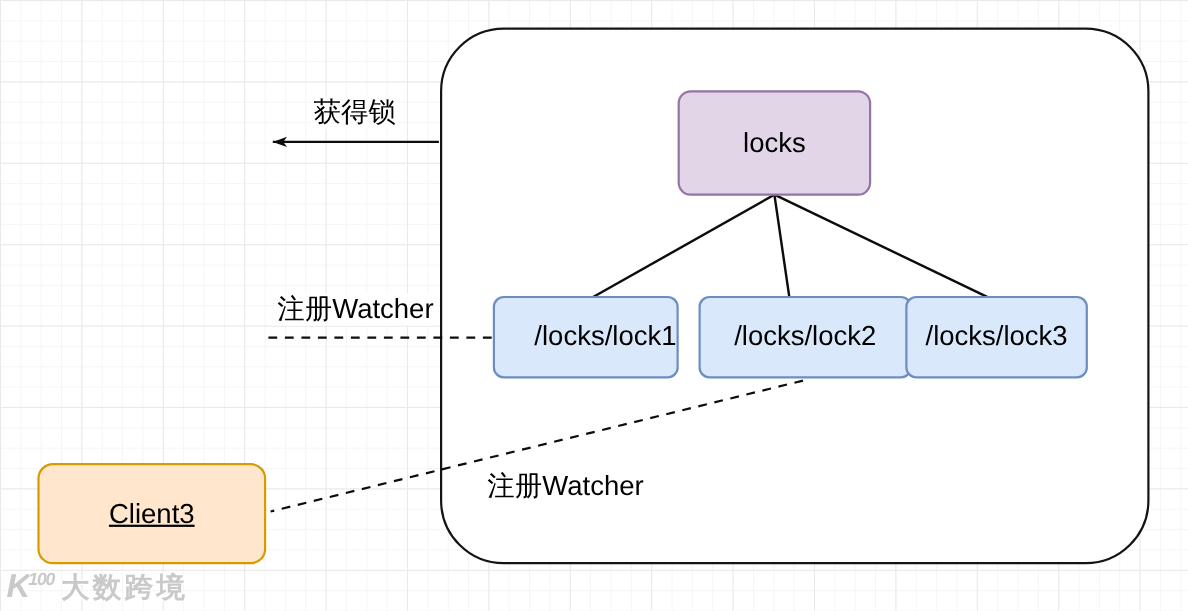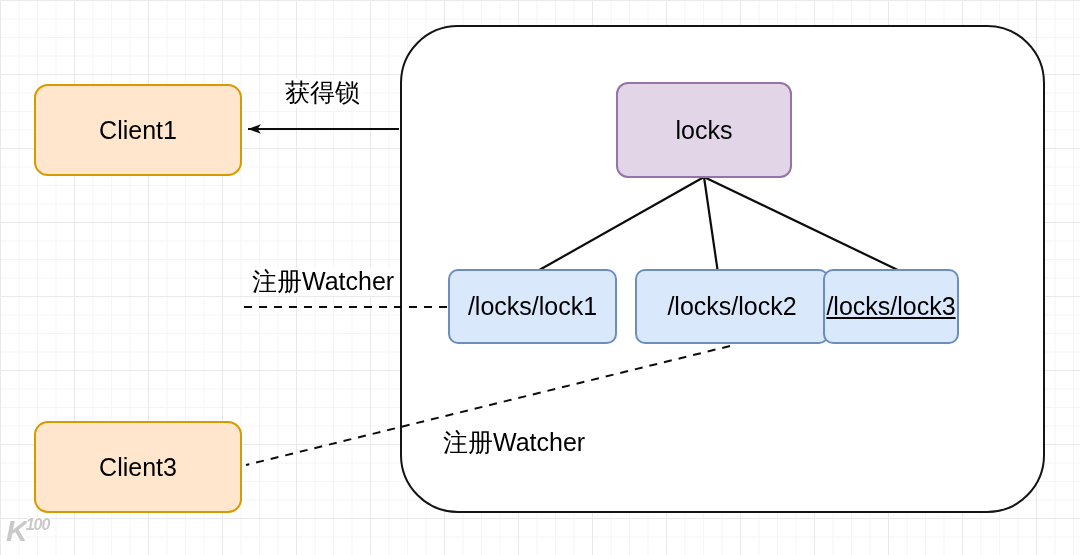--- a/index.html
+++ b/index.html
@@ -27,52 +27,51 @@
     display: flex; align-items: center; justify-content: center;
     font-size: 25px; color: #000000; text-align: center;
     white-space: nowrap;
   }
   .client {
     left: 34px; width: 208px; height: 92px;
     background: #ffe6cc; border: 2px solid #d79b00; border-radius: 14px;
   }
   .client-1 { top: 84px; }
   .client-2 { top: 262px; }
-  .client-3 { top: 421px; }
+  .client-3 { top: 421px; text-decoration: underline; }
   .root-node {
     left: 616px; top: 82px; width: 176px; height: 96px;
     background: #e1d5e7; border: 2px solid #9673a6; border-radius: 12px; text-align: right;
   }
   .lock-node {
     top: 269px; height: 75px;
     background: #dae8fc; border: 2px solid #6c8ebf; border-radius: 10px;
   }
-  .lock-1 { left: 448px; width: 169px; }
+  .lock-1 { left: 448px; width: 169px; justify-content: flex-end; }
   .lock-2 { left: 635px; width: 194px; }
-  .lock-3 { left: 823px; width: 136px; text-decoration: underline; }
+  .lock-3 { left: 823px; width: 166px; }
   .connector-layer {
     position: absolute; left: 0; top: 0; width: 1080px; height: 555px;
     pointer-events: none;
   }
   .edge-label {
     position: absolute; font-size: 25px; color: #000000;
     background: rgba(255,255,255,0.9); padding: 0 2px; line-height: 1.15;
     white-space: nowrap;
   }
-  .label-acquire { left: 283px; top: 78px; }
+  .label-acquire { left: 283px; top: 88px; }
   .label-watcher-1 { left: 250px; top: 267px; }
   .label-watcher-2 { left: 441px; top: 428px; }
   .watermark {
     position: absolute; left: 6px; top: 514px; height: 40px;
     display: flex; align-items: center; gap: 6px;
     color: #c9c9c9; font-weight: bold;
     text-shadow: 1px 1px 0 rgba(255,255,255,0.95), -1px -1px 0 rgba(255,255,255,0.95),
                  1px -1px 0 rgba(255,255,255,0.95), -1px 1px 0 rgba(255,255,255,0.95);
     user-select: none;
-    flex-direction: column;
   }
   .wm-logo { font-size: 30px; font-style: italic; letter-spacing: -2px; }
   .wm-logo sup { font-size: 16px; letter-spacing: -1px; }
   .wm-text { font-size: 26px; letter-spacing: 3px; }
 </style>
 </head>
 <body>
 
 <div class="canvas">
 
@@ -89,23 +88,20 @@
     <line x1="704" y1="177" x2="718" y2="273" stroke="#0c0c0c" stroke-width="2.2"></line>
     <line x1="704" y1="177" x2="904" y2="273" stroke="#0c0c0c" stroke-width="2.2"></line>
 
     <line x1="399" y1="129" x2="248" y2="129" stroke="#0c0c0c" stroke-width="2.2" marker-end="url(#arrowhead)"></line>
 
     <line x1="244" y1="307" x2="450" y2="307" stroke="#0c0c0c" stroke-width="2" stroke-dasharray="8 7"></line>
 
     <line x1="730" y1="346" x2="246" y2="465" stroke="#0c0c0c" stroke-width="2" stroke-dasharray="8 7"></line>
   </svg>
 
-  <div class="node client client-1">
-    <span>Client1</span>
-  </div>
   <div class="node client client-3">
     <span>Client3</span>
   </div>
 
   <div class="node root-node">
     <span>locks</span>
   </div>
   <div class="node lock-node lock-1">
     <span>/locks/lock1</span>
   </div>
@@ -115,15 +111,16 @@
   <div class="node lock-node lock-3">
     <span>/locks/lock3</span>
   </div>
 
   <div class="edge-label label-acquire">获得锁</div>
   <div class="edge-label label-watcher-1">注册Watcher</div>
   <div class="edge-label label-watcher-2">注册Watcher</div>
 
   <div class="watermark">
     <span class="wm-logo"><span>K</span><sup>100</sup></span>
+    <span class="wm-text">大数跨境</span>
   </div>
 
 </div>
 
 </body></html>

